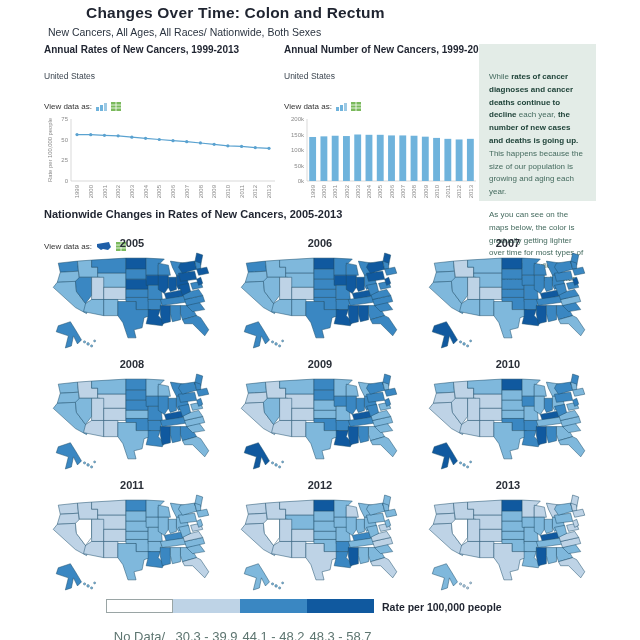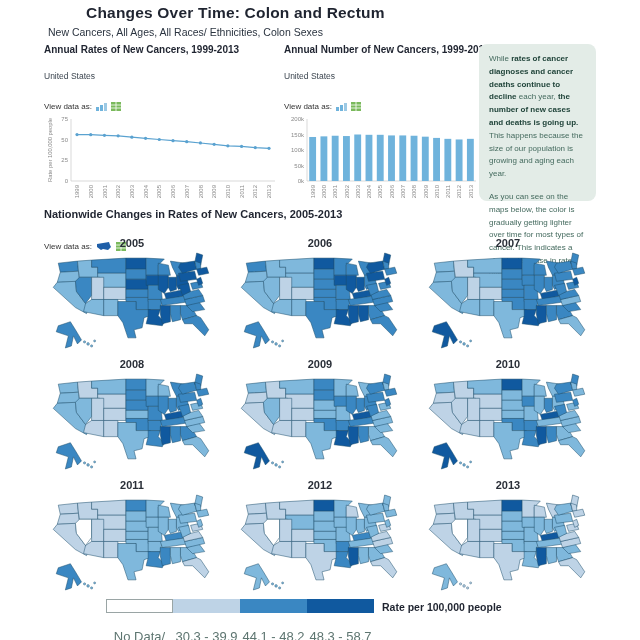--- a/index.html
+++ b/index.html
@@ -17,21 +17,21 @@
     left:48px;top:26px;font-size:10.5px;color:#2b3440;
   }
   .chart-block .chart-title{font-size:10px;font-weight:bold;color:#1f2430;white-space:nowrap;}
   .chart-block .chart-sub{font-size:8.5px;color:#3c4650;margin-top:16px;}
   .view-as{display:flex;align-items:center;gap:4px;margin-top:21px;font-size:8px;color:#333;}
   .view-as svg{display:block;}
   #chart1{left:44px;top:44px;width:236px;}
   #chart2{left:284px;top:44px;width:196px;}
   #infobox{
     left:479px;top:44px;width:117px;height:157px;box-sizing:border-box;
-    background:#e3ece7;border-radius:8px;padding:9px 10px;
+    background:#e3ece7;border-radius:0;padding:27px 10px;
     font-size:8px;line-height:1.6;color:#456b5f;
   }
   #infobox p{margin:0 0 10px 0;}
   #infobox strong{color:#20443a;}
   #maps-header{left:44px;top:208px;text-align:center;}
   #maps-header .sec-title{font-size:11px;font-weight:bold;color:#1f2430;}
   #maps-grid{
     left:38px;top:237px;width:564px;
     display:grid;grid-template-columns:repeat(3,188px);grid-row-gap:7px;
   }
@@ -40,21 +40,21 @@
   #legend{left:106px;top:599px;display:flex;align-items:flex-start;}
   .legend-col{width:67px;display:flex;flex-direction:column;}
   .legend-swatch{height:14px;width:67px;box-sizing:border-box;}
   .legend-label{font-size:13px;color:#5d7570;text-align:center;margin-top:16px;line-height:1.3;}
   .legend-title{font-size:10.5px;font-weight:bold;color:#1f2430;margin-left:8px;margin-top:2px;white-space:nowrap;}
 </style>
 </head>
 <body>
 
 <div class="abs page-title">Changes Over Time: Colon and Rectum</div>
-<div class="abs page-subtitle">New Cancers, All Ages, All Races/ Ethnicities, Colon Sexes</div>
+<div class="abs page-subtitle">New Cancers, All Ages, All Races/ Nationwide, Both Sexes</div>
 
 <div class="abs chart-block" id="chart1">
   <div class="chart-title">Annual Rates of New Cancers, 1999-2013</div>
   <div class="chart-sub">United States</div>
   <div class="view-as">
     <span>View data as:</span>
     <svg width="11" height="9">
       <rect x="0" y="5" width="3" height="4" fill="#6fb3dc"></rect>
         <rect x="4" y="3" width="3" height="6" fill="#6fb3dc"></rect>
         <rect x="8" y="1" width="3" height="8" fill="#9cc9e4"></rect>

